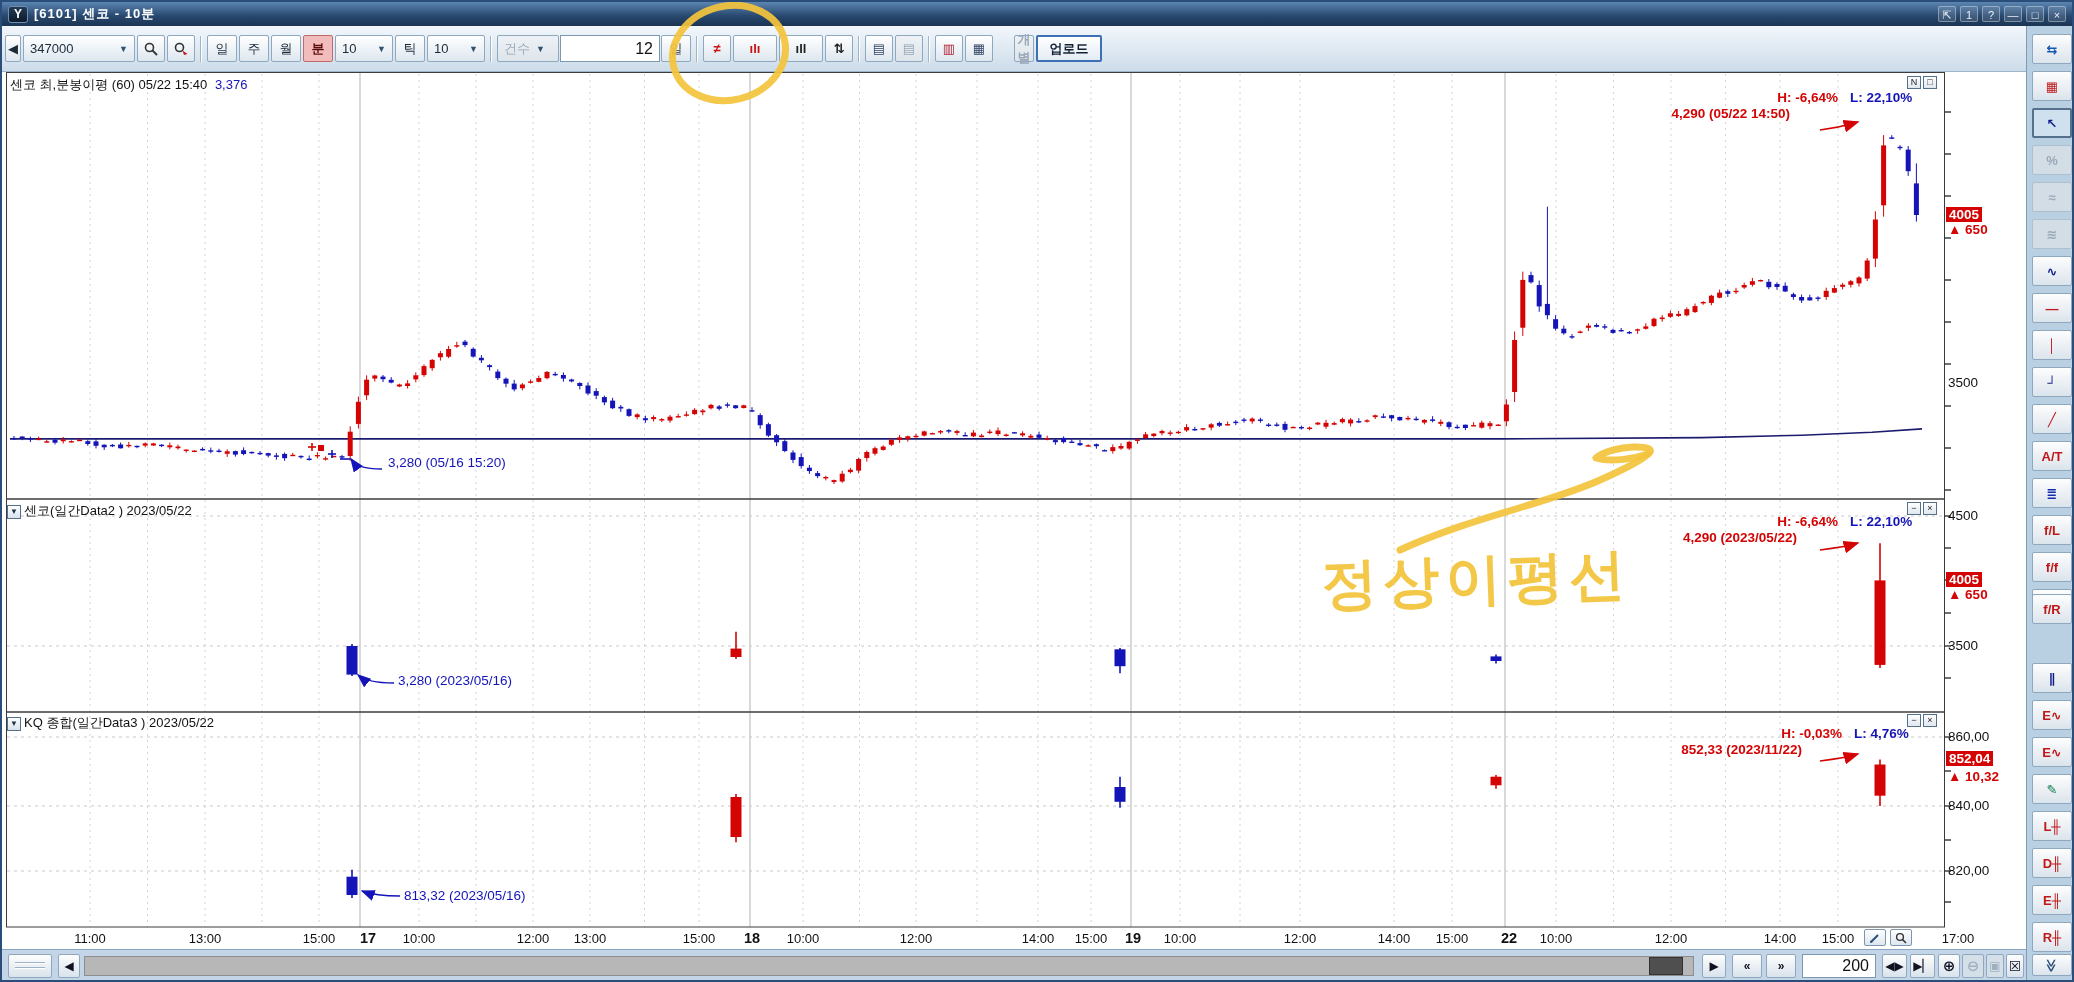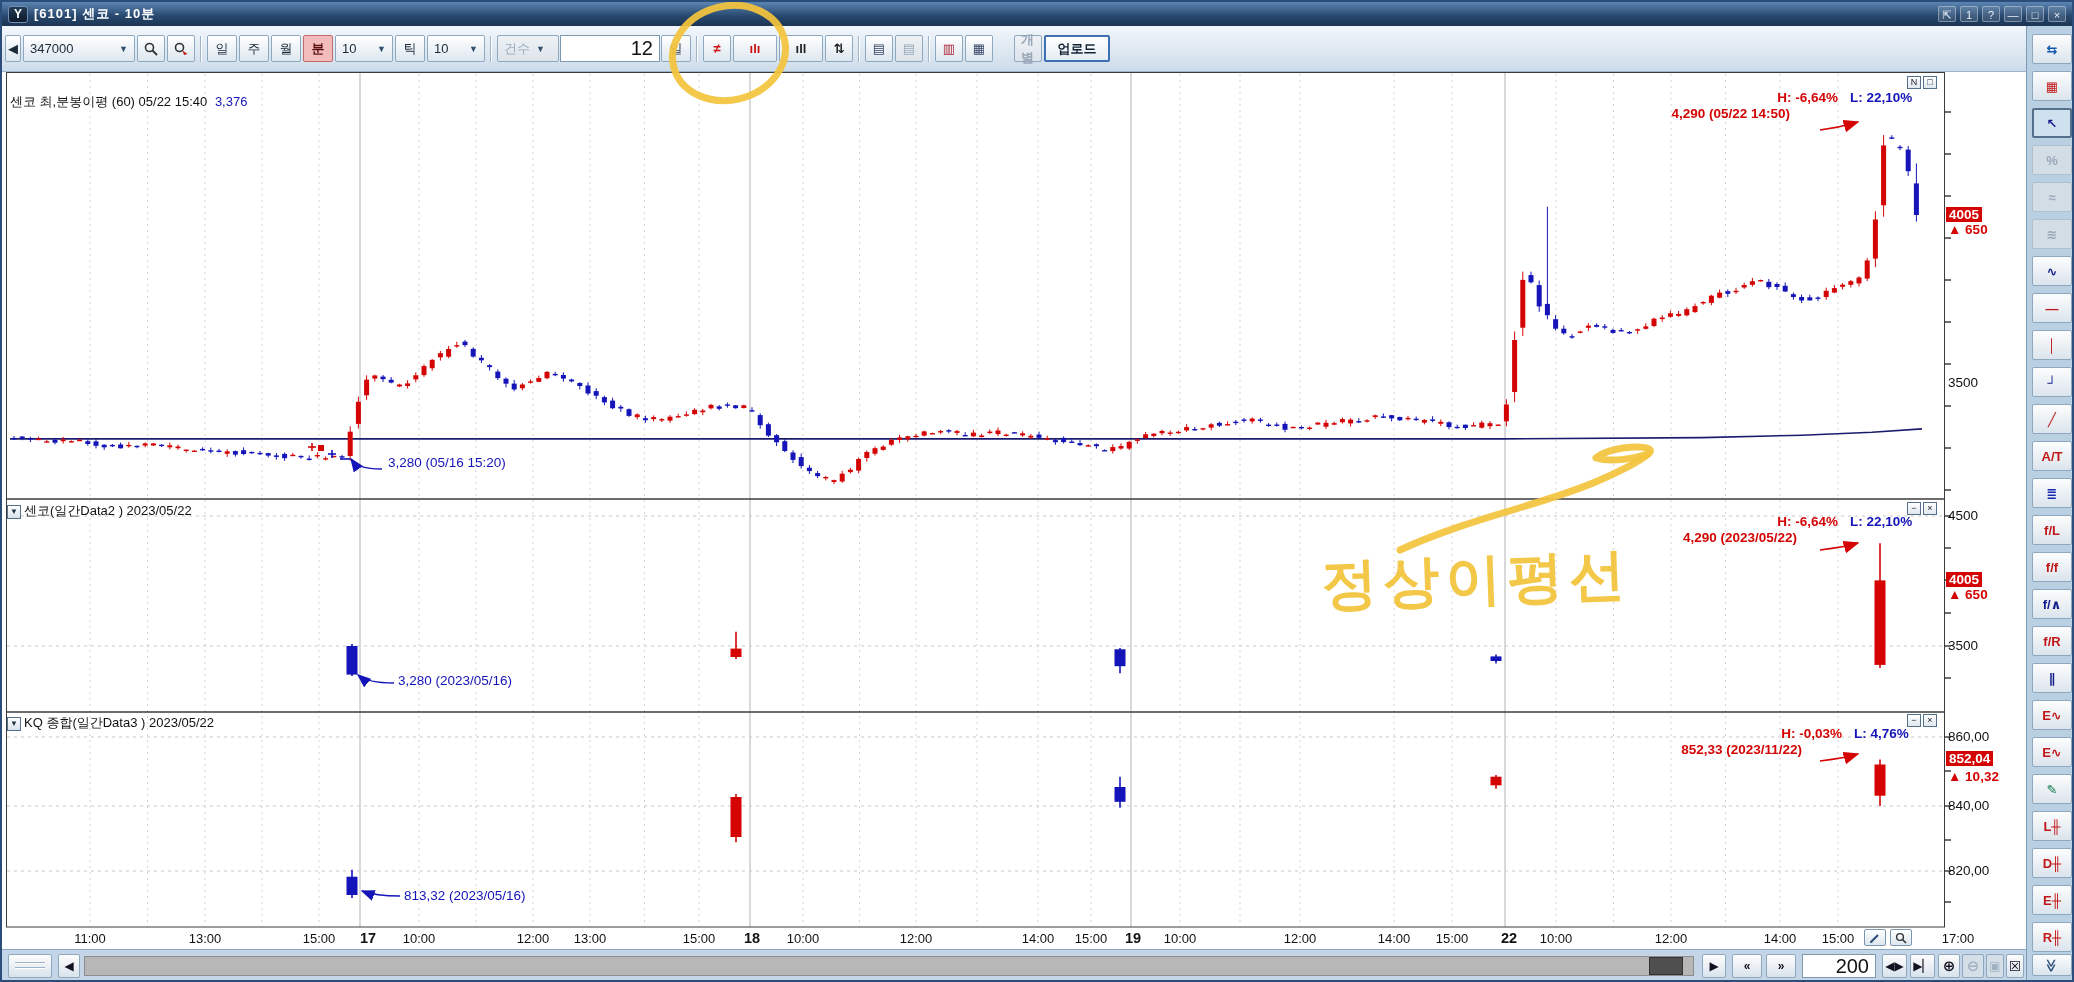--- a/index.html
+++ b/index.html
@@ -16,21 +16,21 @@
     background:rgba(255,255,255,.12);border:1px solid rgba(255,255,255,.35);border-radius:2px;cursor:default;}
   
   .toolbar{position:absolute;left:0;top:24px;width:2024px;height:46px;background:linear-gradient(#f2f7fb,#cddcea);
     border-bottom:1px solid #9db4c9;display:flex;align-items:center;padding:0 2px;}
   .tb{position:relative;height:27px;margin:0 1px;background:linear-gradient(#ffffff,#dde7ef);
     border:1px solid #8ea8bf;border-radius:2px;font-size:13px;color:#1c2b3a;display:flex;align-items:center;justify-content:center;padding:0 6px;}
   .tb.active{background:#f3bcbc;border-color:#c06a6a;color:#5a0d0d;font-weight:bold;}
   .tb.disabled{color:#98a8b8;background:linear-gradient(#eef2f6,#dde4ea);}
   .combo .car{font-size:9px;margin-left:6px;color:#31516f;}
   .sep{width:2px;height:26px;margin:0 4px;border-left:1px solid #9fb4c7;border-right:1px solid #fff;}
-  .tinput{height:27px;border:1px solid #7d99b2;background:#fff;font-size:20px;text-align:right;padding:0 6px;color:#111;}
+  .tinput{height:27px;border:1px solid #7d99b2;background:#fff;font-size:16px;text-align:right;padding:0 6px;color:#111;}
   .upload{border:2px solid #3f6fb4;font-weight:bold;color:#123;background:linear-gradient(#fff,#e4ecf4);}
   .tbtn-glyph{font-weight:bold;font-size:13px;letter-spacing:0;}
   
   #charts{position:absolute;left:0;top:70px;width:2020px;height:877px;text-align:right;}
   #chartSvg{position:absolute;left:0;top:0;}
   #overlay{position:absolute;left:0;top:0;width:2024px;height:947px;pointer-events:none;}
   #overlay .po{position:absolute;pointer-events:auto;}
   .phead{font-size:13px;color:#111;white-space:nowrap;}
   .phead .val{color:#1414b8;margin-left:4px;}
   .mini{width:14px;height:13px;font-size:9px;line-height:11px;text-align:center;color:#223;
@@ -143,21 +143,21 @@
         <div class="tb disabled" style="width: 28px;">
           <span class="tbtn-glyph" style="color:#98a8b8">▤</span>
         </div>
         <div class="sep"></div>
         <div class="tb" style="width: 28px;">
           <span class="tbtn-glyph" style="color:#aa2233">▥</span>
         </div>
         <div class="tb" style="width: 28px;">
           <span class="tbtn-glyph" style="color:#334466">▦</span>
         </div>
-        <div class="tb disabled" style="width: 28px; margin-left: 20px;">
+        <div class="tb disabled" style="width: 20px; margin-left: 20px;">
           <span class="tbtn-glyph" style="color:#98a8b8">개별</span>
         </div>
       </div>
     <div class="tb upload" style="width:66px">업로드</div>
   </div>
 
   <div id="charts">
     <svg id="chartSvg" width="2020" height="877" viewBox="0 70 2020 877">
         <defs>
           <marker id="mB" markerWidth="10" markerHeight="8" refX="9" refY="4" orient="auto">
@@ -760,21 +760,21 @@
         <text x="1554" y="941" text-anchor="middle" font-size="13" fill="#111">10:00</text>
         <text x="1669" y="941" text-anchor="middle" font-size="13" fill="#111">12:00</text>
         <text x="1778" y="941" text-anchor="middle" font-size="13" fill="#111">14:00</text>
         <text x="1836" y="941" text-anchor="middle" font-size="13" fill="#111">15:00</text>
         <text x="1956" y="941" text-anchor="middle" font-size="13" fill="#111">17:00</text>
       </svg>
   </div>
 
   <div id="overlay">
 
-    <div class="po phead" style="left:8px;top:91px">
+    <div class="po phead" style="left:8px;top:74px">
       <span>센코 최,분봉이평  (60) 05/22 15:40</span>
       <span class="val">3,376</span>
     </div>
     <div class="po mini" style="left:1905px;top:74px">N</div>
     <div class="po mini" style="left:1921px;top:74px">□</div>
     <div class="po ann red rt" style="left:1700px;top:88px;width:136px">H: -6,64%</div>
     <div class="po ann blue" style="left:1848px;top:88px">L: 22,10%</div>
     <div class="po ann red rt" style="left:1596px;top:104px;width:192px">4,290 (05/22 14:50)</div>
     <div class="po ann blue" style="left:386px;top:453px;font-weight:normal">3,280 (05/16 15:20)</div>
 
@@ -837,21 +837,21 @@
       <div class="rbtn" style="top: 230px; color: rgb(16, 26, 138);">∿</div>
       <div class="rbtn" style="top: 267px; color: rgb(192, 24, 24);">—</div>
       <div class="rbtn" style="top: 304px; color: rgb(192, 24, 24);">│</div>
       <div class="rbtn" style="top: 341px; color: rgb(16, 26, 138);">┘</div>
       <div class="rbtn" style="top: 378px; color: rgb(192, 24, 24);">╱</div>
       <div class="rbtn" style="top: 415px; color: rgb(192, 24, 24);">A/T</div>
       <div class="rbtn" style="top: 452px; color: rgb(21, 40, 176);">≣</div>
       <div class="rbtn" style="top: 489px; color: rgb(192, 24, 24);">f/L</div>
       <div class="rbtn" style="top: 526px; color: rgb(192, 24, 24);">f/f</div>
       <div class="rbtn" style="top: 563px; color: rgb(16, 26, 138);">f/∧</div>
-      <div class="rbtn" style="top: 600px; color: rgb(192, 24, 24);">f/R</div>
+      <div class="rbtn" style="top: 568px; color: rgb(192, 24, 24);">f/R</div>
       <div class="rbtn" style="top: 637px; color: rgb(16, 26, 138);">∥</div>
       <div class="rbtn" style="top: 674px; color: rgb(192, 24, 24);">E∿</div>
       <div class="rbtn" style="top: 711px; color: rgb(192, 24, 24);">E∿</div>
       <div class="rbtn" style="top: 748px; color: rgb(10, 122, 74);">✎</div>
       <div class="rbtn" style="top: 785px; color: rgb(192, 24, 24);">L╫</div>
       <div class="rbtn" style="top: 822px; color: rgb(192, 24, 24);">D╫</div>
       <div class="rbtn" style="top: 859px; color: rgb(192, 24, 24);">E╫</div>
       <div class="rbtn" style="top: 896px; color: rgb(192, 24, 24);">R╫</div>
       <div class="rbtn" style="top: 928px; height: 22px; color: rgb(42, 77, 121);">
         <span style="display:inline-block;transform:rotate(90deg)">≫</span>

